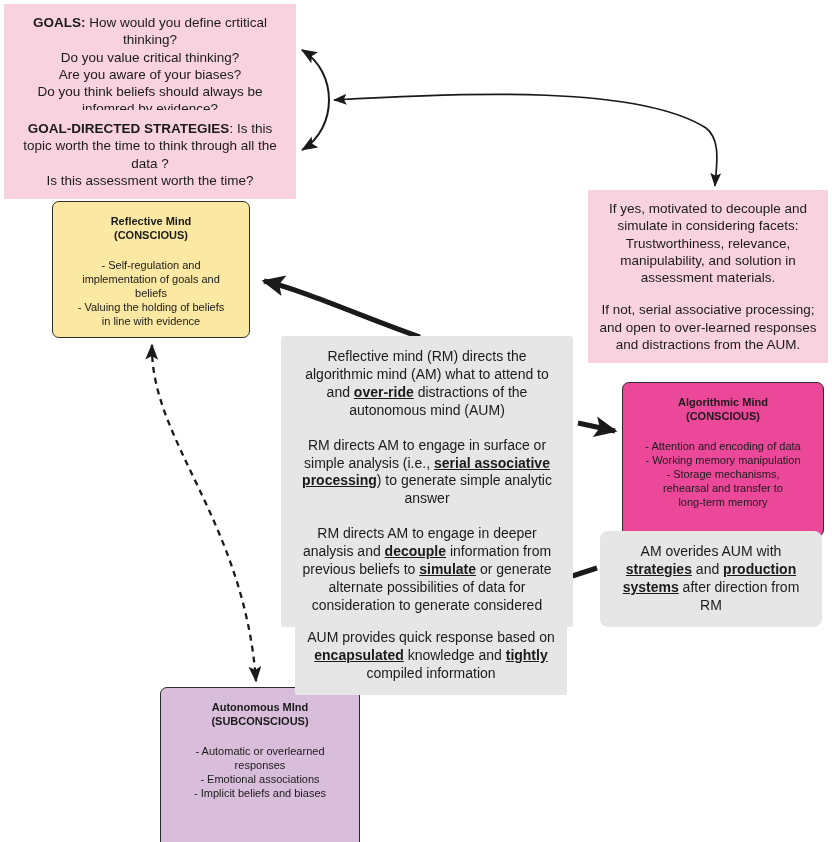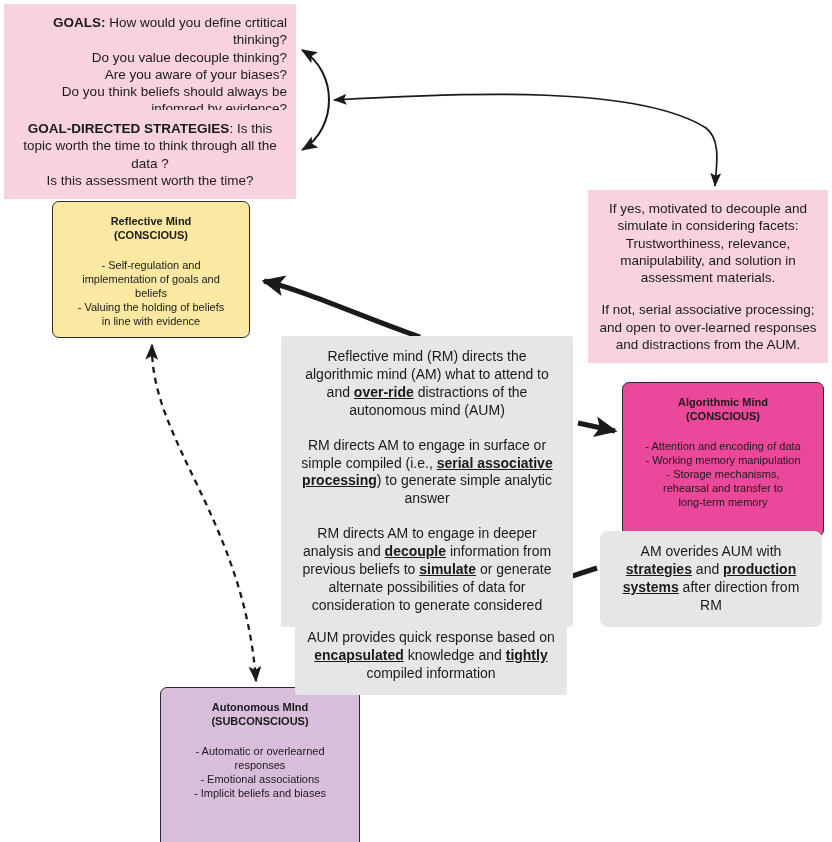--- a/index.html
+++ b/index.html
@@ -75,21 +75,21 @@
   .pink-note p { margin: 0; }
   .pink-note p.gap { margin-top: 15px; }
   .em-u {
     font-weight: bold;
     text-decoration: underline;
   }
   .lead {
     font-weight: bold;
   }
   
-  #goals-note          { left: 4px;   top: 4px;   width: 292px; text-align: right; }
+  #goals-note          { left: 4px;   top: 4px;   width: 292px; }
   #strategies-note     { left: 4px;   top: 110px; width: 292px; }
   #motivation-note     { left: 588px; top: 190px; width: 240px; }
   #reflective-mind     { left: 52px;  top: 201px; width: 198px; height: 137px; }
   #algorithmic-mind    { left: 622px; top: 350px; width: 202px; height: 155px; }
   #autonomous-mind     { left: 160px; top: 687px; width: 200px; height: 184px; }
   #rm-directs-note     { left: 281px; top: 336px; width: 292px; }
   #am-overrides-note   { left: 600px; top: 531px; width: 222px; border-radius: 8px; }
   #aum-response-note   { left: 295px; top: 617px; width: 272px; }
 </style>
 </head>
@@ -128,21 +128,21 @@
 
     <path d="M597,568 L372,641 C335,652 316,664 305,681" fill="none" stroke="#1a1a1a" stroke-width="5" marker-end="url(#ah-thick)"></path>
 
     <path d="M152,345 C150,440 244,520 256,681" fill="none" stroke="#1a1a1a" stroke-width="2.3" stroke-dasharray="6,5" marker-start="url(#ah-dash-start)" marker-end="url(#ah-dash)"></path>
   </svg>
 
   <div class="node pink-note" id="goals-note">
     <p>
       <span class="lead">GOALS:</span><span> How would you define crtitical thinking?</span>
     </p>
-    <p>Do you value decouple thinking?</p>
+    <p>Do you value critical thinking?</p>
     <p>Are you aware of your biases?</p>
     <p>Do you think beliefs should always be infomred by evidence?</p>
   </div>
 
   <div class="node pink-note" id="strategies-note">
     <p>
       <span class="lead">GOAL-DIRECTED STRATEGIES</span><span>: Is this topic worth the time to think through all the data ?</span>
     </p>
     <p>Is this assessment worth the time?</p>
   </div>
@@ -182,21 +182,21 @@
       <span>(SUBCONSCIOUS)</span>
     </span>
     <span class="body-line">- Automatic or overlearned</span>
     <span class="body-line">responses</span>
     <span class="body-line">- Emotional associations</span>
     <span class="body-line">- Implicit beliefs and biases</span>
   </div>
 
   <div class="node grey-note" id="rm-directs-note">
     <p><span>Reflective mind (RM) directs the algorithmic mind (AM) what to attend to and </span><span class="em-u">over-ride</span><span> distractions of the autonomous mind (AUM)</span></p>
-    <p><span>RM directs AM to engage in surface or simple compiled (i.e., </span><span class="em-u">serial associative processing</span><span>) to generate simple analytic answer</span></p>
+    <p><span>RM directs AM to engage in surface or simple analysis (i.e., </span><span class="em-u">serial associative processing</span><span>) to generate simple analytic answer</span></p>
     <p><span>RM directs AM to engage in deeper analysis and </span><span class="em-u">decouple</span><span> information from previous beliefs to </span><span class="em-u">simulate</span><span> or generate alternate possibilities of data for consideration to generate considered</span></p>
   </div>
 
   <div class="node grey-note" id="am-overrides-note">
     <p><span>AM overides AUM with </span><span class="em-u">strategies</span><span> and </span><span class="em-u">production systems</span><span> after direction from RM</span></p>
   </div>
 
   <div class="node grey-note" id="aum-response-note">
     <p><span>AUM provides quick response based on </span><span class="em-u">encapsulated</span><span> knowledge and </span><span class="em-u">tightly</span><span> compiled information</span></p>
   </div>

